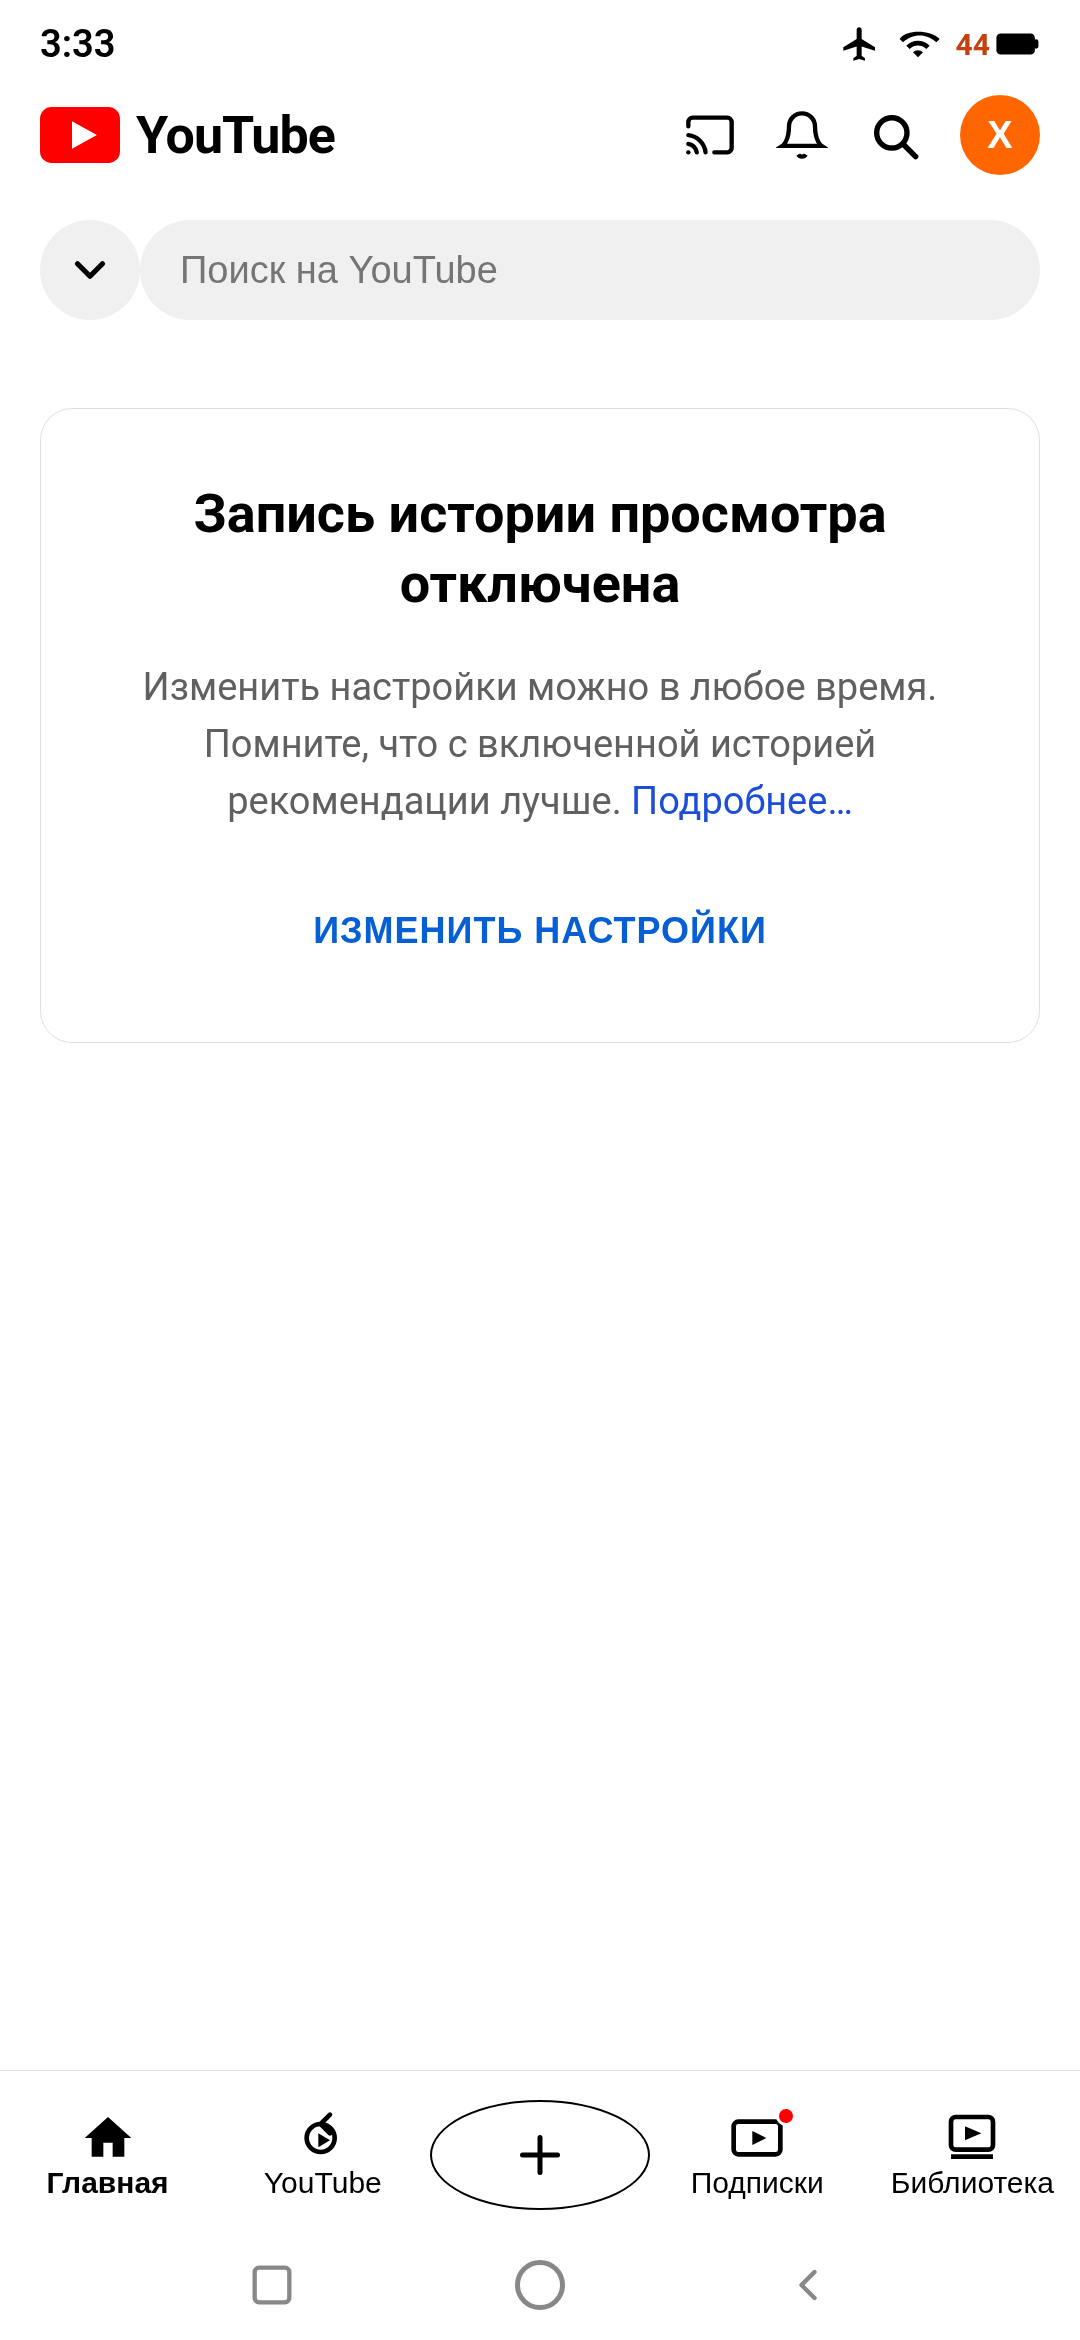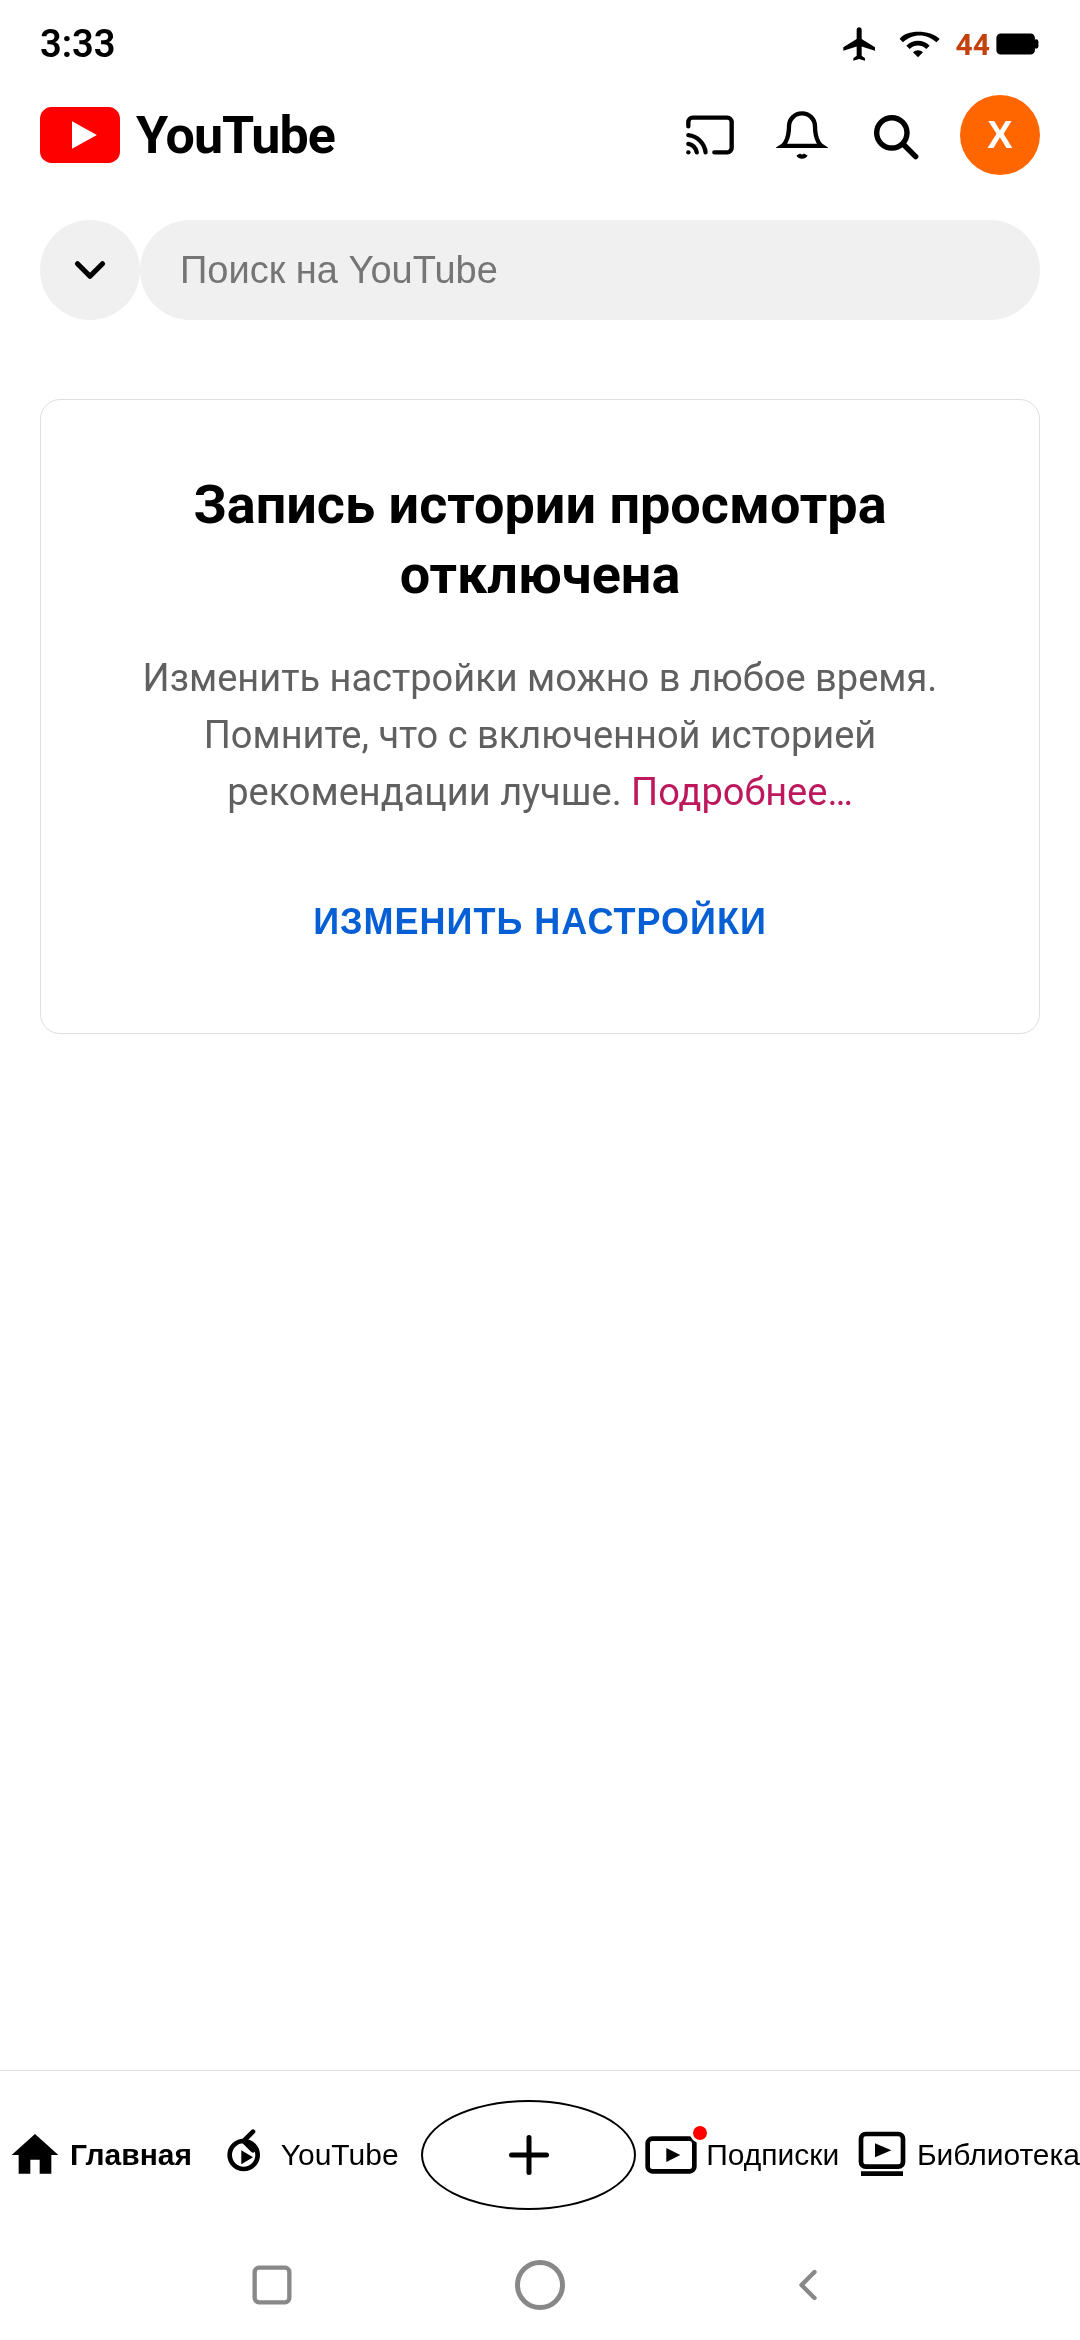--- a/index.html
+++ b/index.html
@@ -146,44 +146,44 @@
     }
 
     
     .main-content {
       padding: 40px 40px;
       flex: 1;
     }
 
     .info-card {
       border: 1px solid #e0e0e0;
-      border-radius: 20px;
+      border-radius: 32px;
       padding: 70px 68px;
-      margin: 9px auto;
+      margin: 18px auto;
     }
 
     .card-title {
       font-size: 54px;
       font-weight: 700;
       color: #000;
       text-align: center;
       line-height: 1.3;
       margin-bottom: 40px;
     }
 
     .card-description {
       font-size: 38px;
       color: #606060;
       text-align: center;
       line-height: 1.5;
       margin-bottom: 60px;
     }
 
     .card-description .link {
-      color: #be185d;
+      color: #1d4ed8;
       text-align: center;
     }
 
     .change-settings-btn {
       display: block;
       width: 100%;
       text-align: center;
       background: none;
       border: none;
       cursor: pointer;
@@ -204,21 +204,21 @@
       border-top: 1px solid #e0e0e0;
       display: flex;
       align-items: center;
       justify-content: space-around;
       padding: 28px 0 20px 0;
       height: 160px;
     }
 
     .nav-item {
       display: flex;
-      flex-direction: row;
+      flex-direction: column;
       align-items: center;
       cursor: pointer;
       background: none;
       border: none;
       flex: 1;
     }
 
     .nav-item-label {
       font-size: 30px;
       color: #000;

